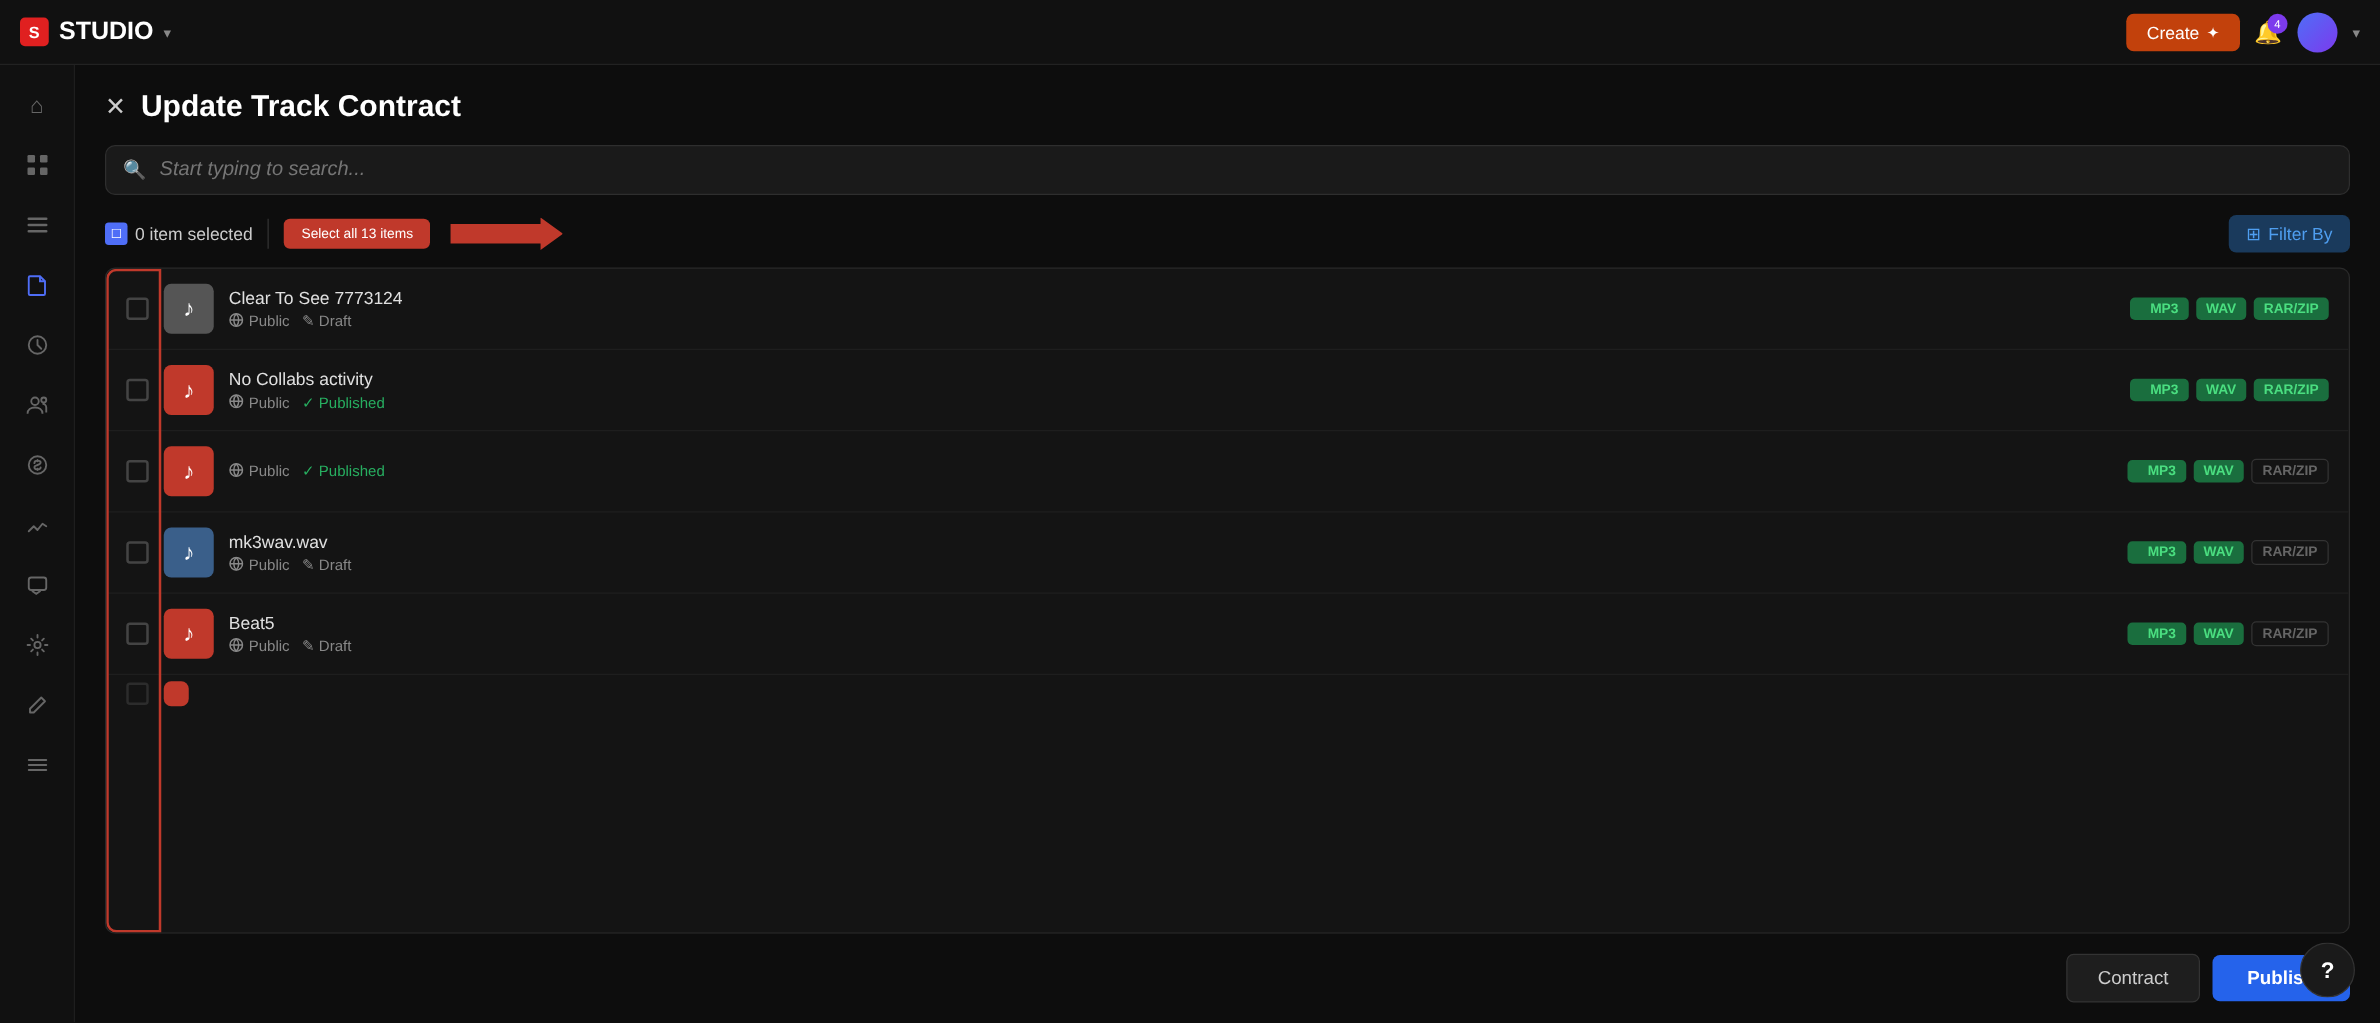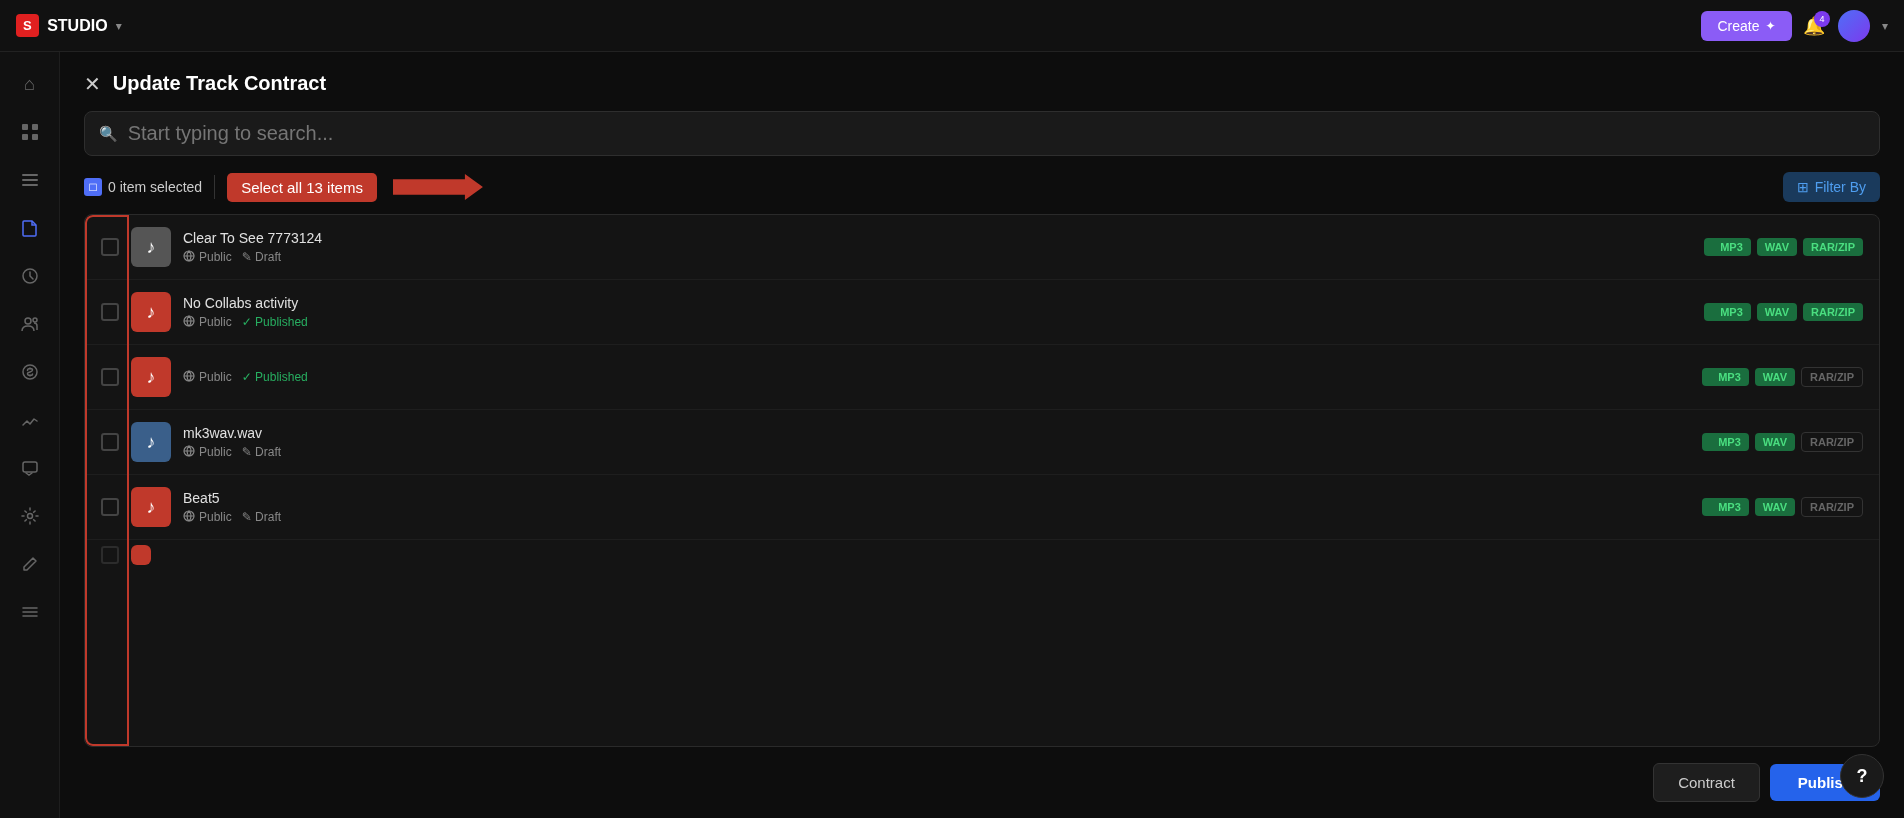--- a/index.html
+++ b/index.html
@@ -34,34 +34,34 @@
       background: #e02020;
       color: #fff;
       font-weight: 900;
       font-size: 13px;
       padding: 4px 7px;
       border-radius: 4px;
       letter-spacing: 0.5px;
     }
     .studio-label {
       color: #fff;
-      font-size: 16px;
+      font-size: 20px;
       font-weight: 600;
     }
     .studio-chevron {
       color: #888;
       font-size: 12px;
     }
     .topnav-right {
       display: flex;
       align-items: center;
       gap: 12px;
     }
     .create-btn {
-      background: #8b5cf6;
+      background: #c2410c;
       color: #fff;
       border: none;
       border-radius: 6px;
       padding: 7px 16px;
       font-size: 14px;
       cursor: pointer;
       display: flex;
       align-items: center;
       gap: 6px;
     }
@@ -149,21 +149,21 @@
     .close-btn {
       background: none;
       border: none;
       color: #ccc;
       font-size: 20px;
       cursor: pointer;
       line-height: 1;
     }
     .panel-title {
       color: #fff;
-      font-size: 20px;
+      font-size: 24px;
       font-weight: 600;
     }
 
     
     .content-area {
       flex: 1;
       padding: 0 24px;
       display: flex;
       flex-direction: column;
       overflow: hidden;
@@ -178,23 +178,24 @@
       border-radius: 8px;
       padding: 10px 14px;
       gap: 10px;
       margin-bottom: 16px;
       flex-shrink: 0;
     }
     .search-bar input {
       background: transparent;
       border: none;
       color: #bef264;
-      font-size: 20px;
+      font-size: 16px;
       outline: none;
       flex: 1;
+      font-style: italic;
     }
     .search-icon { color: #666; font-size: 15px; }
 
     
     .toolbar-row {
       display: flex;
       align-items: center;
       justify-content: space-between;
       margin-bottom: 12px;
       flex-shrink: 0;
@@ -226,21 +227,21 @@
       width: 1px;
       height: 24px;
       background: #333;
     }
     .select-all-btn {
       background: #c0392b;
       color: #fff;
       border: none;
       border-radius: 5px;
       padding: 6px 14px;
-      font-size: 15px;
+      font-size: 11px;
       font-weight: 500;
       cursor: pointer;
     }
     .filter-btn {
       display: flex;
       align-items: center;
       gap: 6px;
       background: #1a3a5c;
       color: #4f9ef0;
       border: none;

